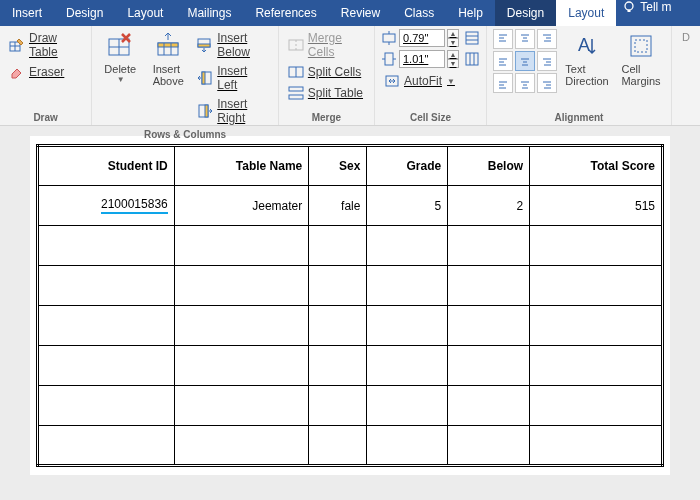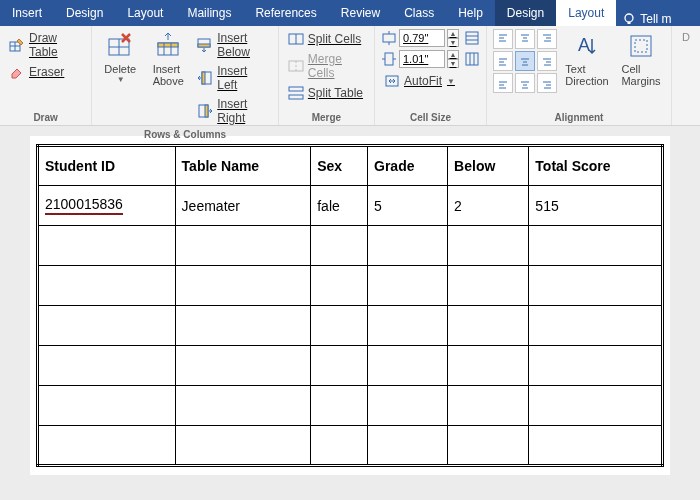--- a/index.html
+++ b/index.html
@@ -2,21 +2,21 @@
 <html><head>
 <meta charset="utf-8">
 <style>
 * { box-sizing: border-box; margin: 0; padding: 0; font-family: "Segoe UI", Arial, sans-serif; }
 body { width: 700px; height: 500px; background: #fff; overflow: hidden; font-size: 12px; }
 
 .tabs { display: flex; background: #2b579a; height: 26px; align-items: stretch; color: #fff; }
 .tab { padding: 5px 12px; cursor: pointer; font-size: 12px; display: flex; align-items: center; }
 .tab.active { background: #fff; color: #2b579a; }
 .tab.design2 { background: #204072; }
-.tell { display: flex; align-items: flex-end; gap: 4px; padding: 0 6px; font-size: 12px; }
+.tell { display: flex; align-items: flex-start; gap: 4px; padding: 0 6px; font-size: 12px; }
 
 .ribbon { display: flex; background: #f3f3f3; border-bottom: 1px solid #d4d4d4; height: 100px; }
 .group { display: flex; flex-direction: column; border-right: 1px solid #e1e1e1; padding: 3px 6px 0 6px; position: relative; }
 .group-body { flex: 1; display: flex; gap: 4px; }
 .group-label { text-align: center; font-size: 10px; color: #666; padding: 2px 0; position: relative; font-weight: bold; }
 
 .btn-sm { display: flex; align-items: center; gap: 4px; padding: 2px 3px; cursor: pointer; font-size: 12px; color: #444; }
 .col { display: flex; flex-direction: column; gap: 1px; text-decoration: underline; }
 .big { display: flex; flex-direction: column; align-items: center; justify-content: flex-start; padding: 2px 4px; cursor: pointer; font-size: 11px; color: #444; min-width: 44px; }
 .big .ic { width: 30px; height: 30px; margin-bottom: 2px; }
@@ -30,24 +30,24 @@
 .spinbtns span { width: 12px; height: 9px; border: 1px solid #aaa; font-size: 7px; text-align: center; line-height: 7px; background: #f8f8f8; cursor: pointer; color: #555; }
 
 .aligngrid { display: grid; grid-template-columns: repeat(3, 20px); grid-template-rows: repeat(3, 20px); gap: 2px; }
 .alignbtn { border: 1px solid #c8c8c8; background: #fff; cursor: pointer; display:flex; align-items:center; justify-content:center; }
 .alignbtn.sel { background: #cfe0f4; border-color: #7ba7d7; }
 
 .page { background: #ececec; height: 374px; padding: 10px 30px; overflow: auto; }
 .sheet { background: #fff; padding: 8px 6px; margin: 0 auto; width: 640px; }
 
 table.doc { border-collapse: collapse; width: 100%; }
-table.doc th, table.doc td { border: 1.5px solid #000; padding: 10px 6px; text-align: left; font-size: 14px; font-family: Arial, sans-serif; height: 40px; }
+table.doc th, table.doc td { border: 1.5px solid #000; padding: 10px 6px; text-align: right; font-size: 12px; font-family: Arial, sans-serif; height: 40px; }
 table.doc th { font-weight: bold; }
 table.doc { border: 3px double #000; }
-.hilite { border-bottom: 2px solid #7f1d1d; display: inline-block; padding-bottom: 1px; }
+.hilite { border-bottom: 2px solid #0ea5e9; display: inline-block; padding-bottom: 1px; }
 
 .dd { font-size: 8px; color: #666; margin-left: 1px; }
 .disabled { opacity: 0.5; pointer-events: none; }
 </style>
 </head>
 <body>
 
 <div class="tabs">
   <div class="tab">Insert</div>
   <div class="tab">Design</div>
@@ -157,37 +157,37 @@
           <span>Insert Right</span>
         </div>
       </div>
     </div>
     <div class="group-label">Rows &amp; Columns</div>
   </div>
 
   <div class="group">
     <div class="group-body">
       <div class="col">
+        <div class="btn-sm disabled">
+          <span class="ic">
+              <svg width="16" height="16">
+                <rect x="1" y="3" width="14" height="10" fill="none" stroke="#888"></rect>
+                <line x1="8" y1="3" x2="8" y2="13" stroke="#888" stroke-dasharray="2"></line>
+              </svg>
+            </span>
+          <span>Merge Cells</span>
+        </div>
         <div class="btn-sm">
           <span class="ic">
               <svg width="16" height="16">
                 <rect x="1" y="3" width="14" height="10" fill="none" stroke="#3a6fb7"></rect>
                 <line x1="8" y1="3" x2="8" y2="13" stroke="#3a6fb7"></line>
               </svg>
             </span>
           <span>Split Cells</span>
-        </div>
-        <div class="btn-sm disabled">
-          <span class="ic">
-              <svg width="16" height="16">
-                <rect x="1" y="3" width="14" height="10" fill="none" stroke="#888"></rect>
-                <line x1="8" y1="3" x2="8" y2="13" stroke="#888" stroke-dasharray="2"></line>
-              </svg>
-            </span>
-          <span>Merge Cells</span>
         </div>
         <div class="btn-sm">
           <span class="ic">
               <svg width="16" height="16">
                 <rect x="1" y="2" width="14" height="4" fill="none" stroke="#3a6fb7"></rect>
                 <rect x="1" y="10" width="14" height="4" fill="none" stroke="#3a6fb7"></rect>
               </svg>
             </span>
           <span>Split Table</span>
         </div>

